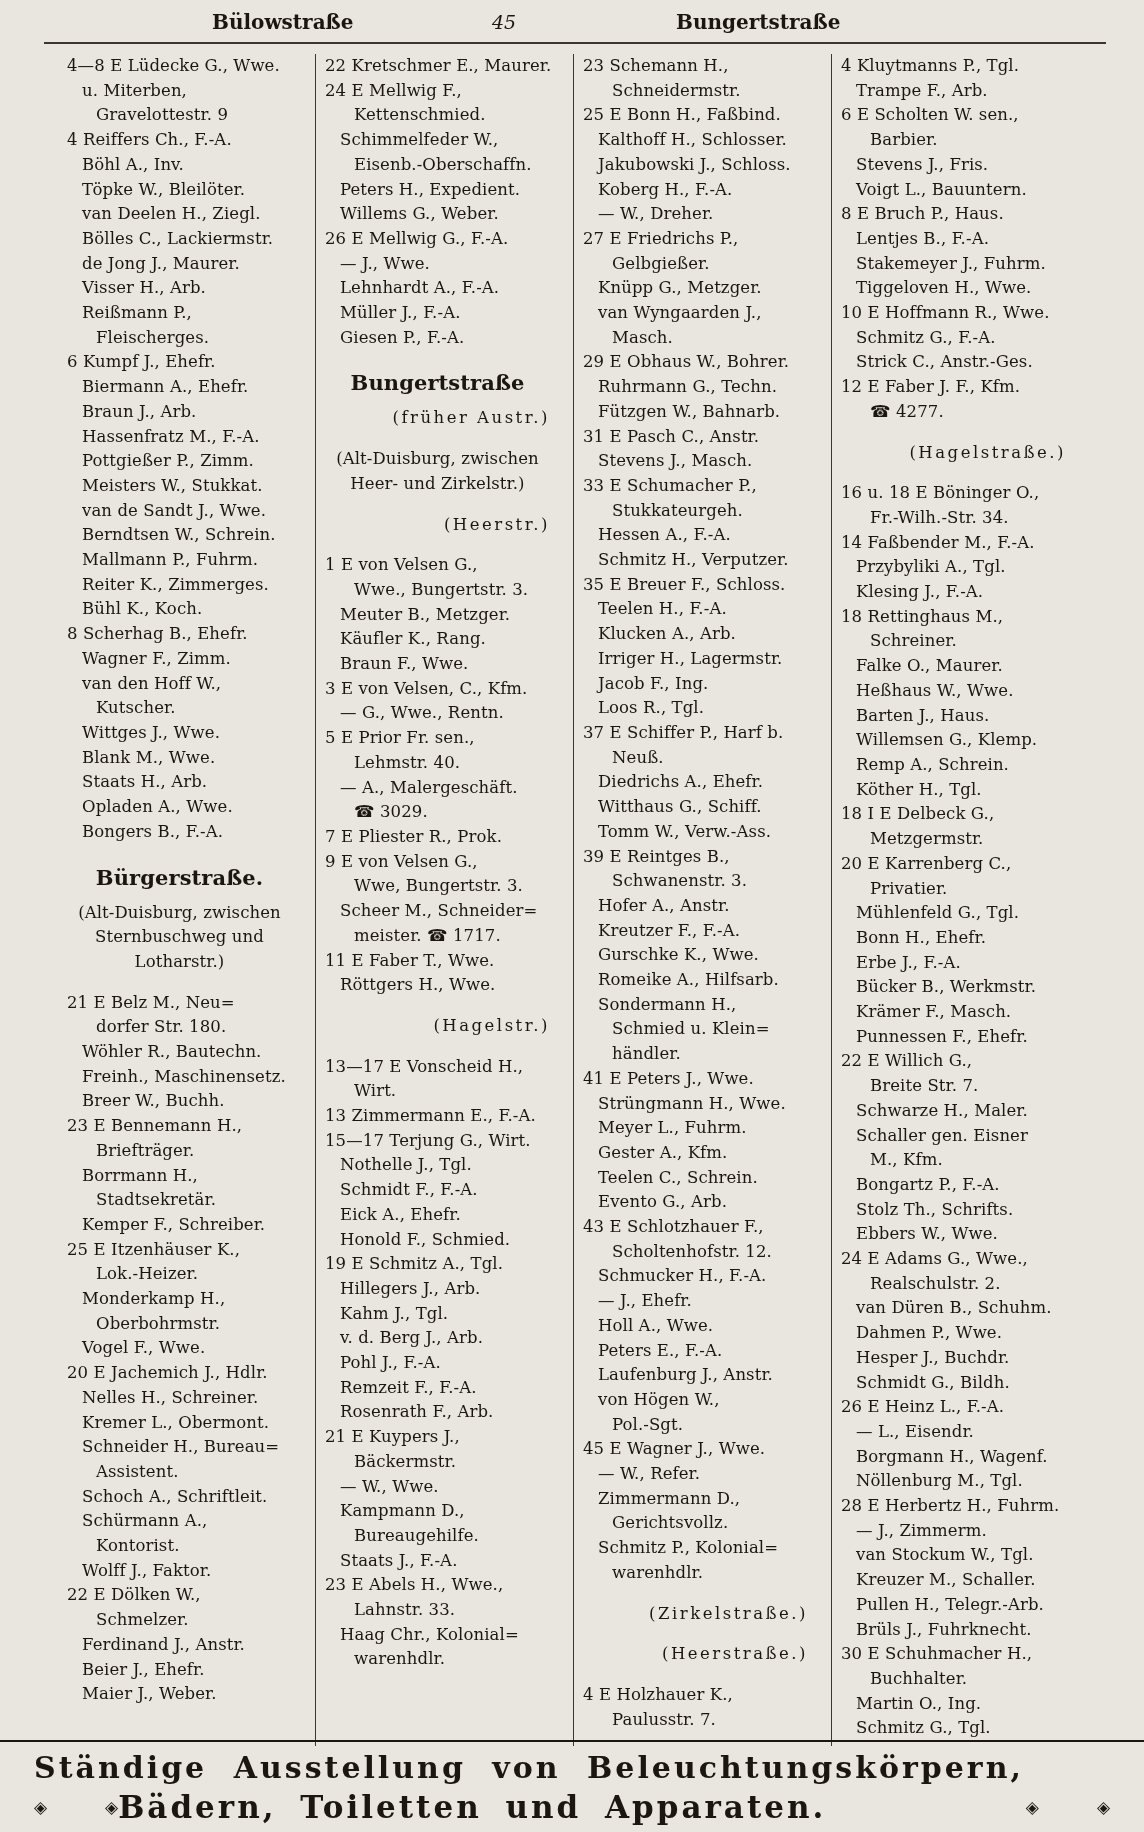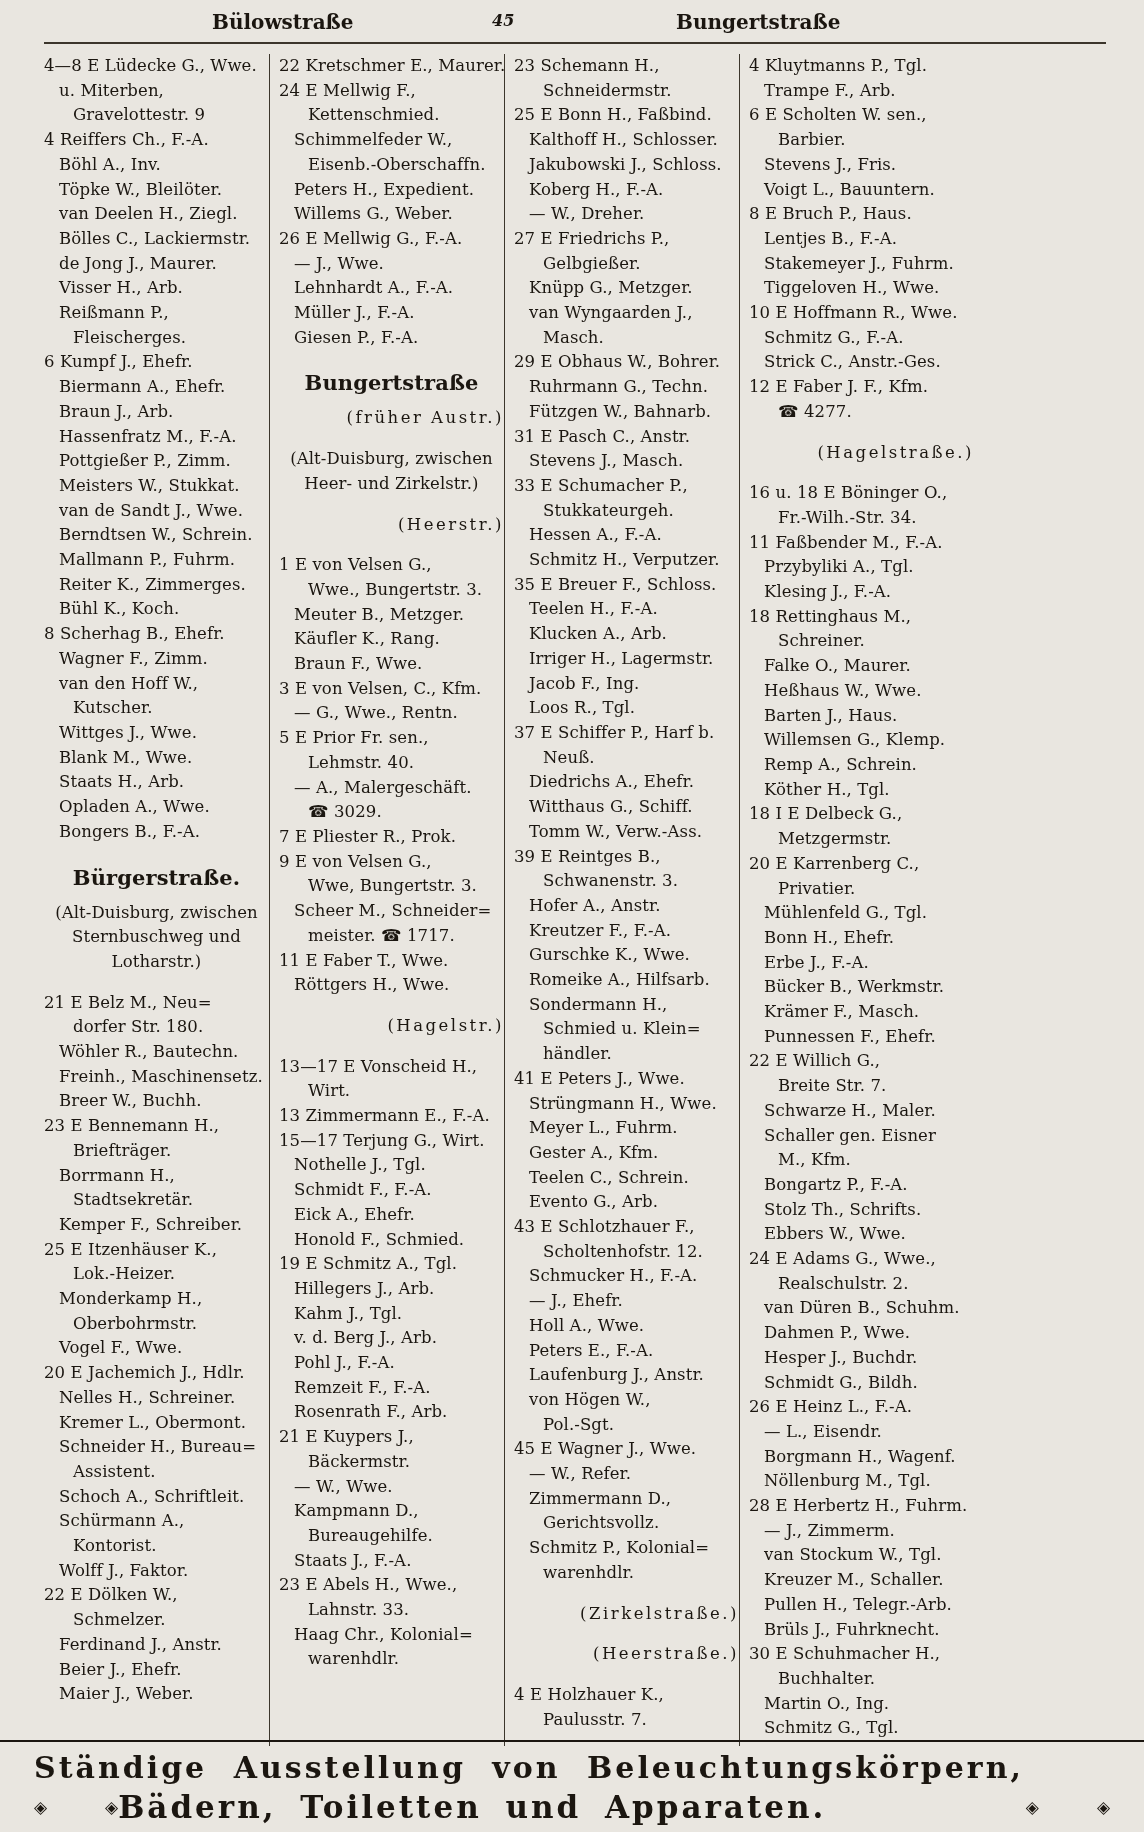--- a/index.html
+++ b/index.html
@@ -11,25 +11,25 @@
   body{
     width:1144px;height:1832px;
     background:var(--paper);
     color:var(--ink);
     font-family:"DejaVu Serif", serif;
     overflow:hidden;position:relative;
   }
   .page{position:relative;width:100%;height:100%;box-sizing:border-box;padding:10px 38px 0 44px;}
   .header{position:relative;height:30px;font-weight:bold;font-size:20px;}
   .header .h-left{position:absolute;left:168px;top:0;}
-  .header .h-num{position:absolute;left:448px;top:1px;font-style:italic;font-weight:bold;font-size:16px;}
+  .header .h-num{position:absolute;left:448px;top:1px;font-style:italic;font-weight:normal;font-size:19px;}
   .header .h-right{position:absolute;left:632px;top:0;}
   .hdr-rule{border-bottom:2px solid var(--rule);margin-top:2px;}
   .cols{display:flex;margin-top:10px;height:1692px;overflow:hidden;}
-  .col{width:225px;flex:0 0 auto;overflow:hidden;}
+  .col{width:225px;flex:0 0 auto;overflow:hidden;margin-left:23px;}
   .col + .col{border-left:1.3px solid var(--rule);padding-left:9px;}
   .ln{font-size:16.5px;line-height:24.7px;white-space:nowrap;letter-spacing:0.1px;}
   .e0{padding-left:0;}
   .e1{padding-left:15px;}
   .e2{padding-left:29px;}
   .h{text-align:center;font-weight:bold;font-size:21px;line-height:26px;margin:20px 0 10px;white-space:normal;}
   .n{text-align:center;padding-left:0;}
   .ns{text-align:right;letter-spacing:2.5px;padding-left:0;}
   .sp{height:16px;line-height:16px;}
   .footer{
@@ -277,21 +277,21 @@
         <div class="ln e0">10 E Hoffmann R., Wwe.</div>
         <div class="ln e1">Schmitz G., F.-A.</div>
         <div class="ln e1">Strick C., Anstr.-Ges.</div>
         <div class="ln e0">12 E Faber J. F., Kfm.</div>
         <div class="ln e2">☎ 4277.</div>
         <div class="ln sp"></div>
         <div class="ln ns">(Hagelstraße.)</div>
         <div class="ln sp"></div>
         <div class="ln e0">16 u. 18 E Böninger O.,</div>
         <div class="ln e2">Fr.-Wilh.-Str. 34.</div>
-        <div class="ln e0">11 Faßbender M., F.-A.</div>
+        <div class="ln e0">14 Faßbender M., F.-A.</div>
         <div class="ln e1">Przybyliki A., Tgl.</div>
         <div class="ln e1">Klesing J., F.-A.</div>
         <div class="ln e0">18 Rettinghaus M.,</div>
         <div class="ln e2">Schreiner.</div>
         <div class="ln e1">Falke O., Maurer.</div>
         <div class="ln e1">Heßhaus W., Wwe.</div>
         <div class="ln e1">Barten J., Haus.</div>
         <div class="ln e1">Willemsen G., Klemp.</div>
         <div class="ln e1">Remp A., Schrein.</div>
         <div class="ln e1">Köther H., Tgl.</div>

